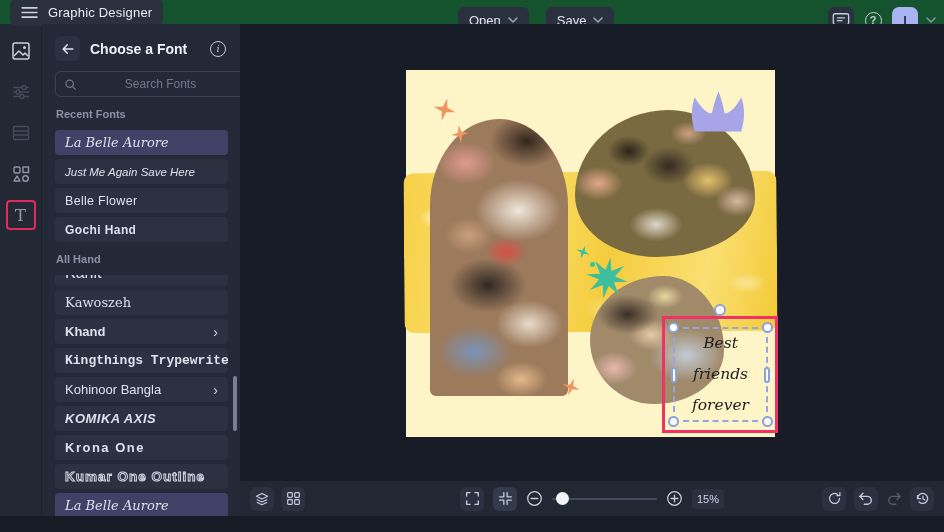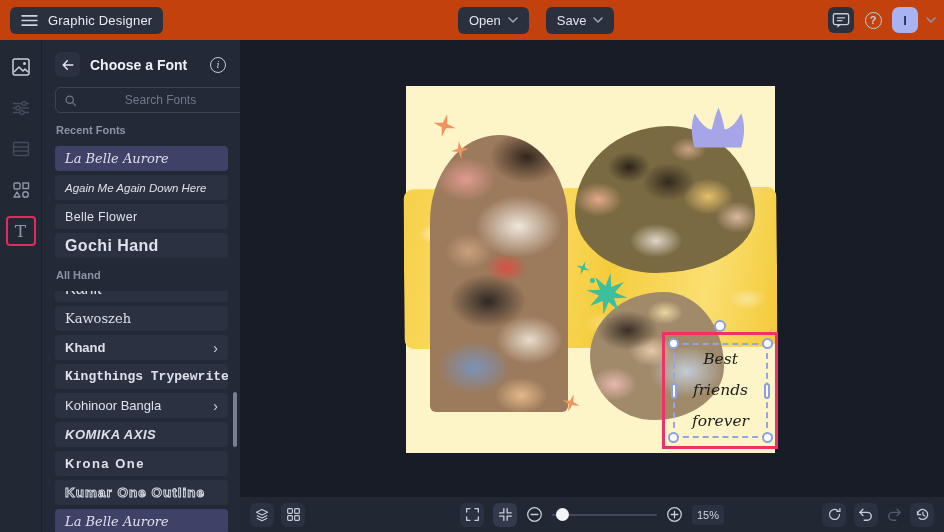--- a/index.html
+++ b/index.html
@@ -1,20 +1,20 @@
 <!DOCTYPE html>
 <html><head>
 <meta charset="utf-8">
 <style>
   * { margin:0; padding:0; box-sizing:border-box; }
   html,body { width:944px; height:532px; overflow:hidden; background:#171c26;
     font-family:"Liberation Sans", sans-serif; }
 
   
-  .topbar { position:relative; height:40px; background:#c2410c; display:flex; align-items:center; }
+  .topbar { position:relative; height:24px; background:#14532d; display:flex; align-items:center; }
   .app-chip { display:flex; align-items:center; gap:10px; background:#2a303e; border-radius:6px;
     padding:6px 11px; margin-left:10px; color:#e7ebf3; cursor:pointer; }
   .app-chip svg { color:#ccd3df; }
   .app-title { font-size:13px; letter-spacing:.2px; }
   .tb-center { position:absolute; left:458px; top:0; height:40px; display:flex; align-items:center; gap:17px; }
   .tb-btn { display:flex; align-items:center; gap:7px; background:#2a303e; border:none; border-radius:6px;
     padding:6px 11px; color:#dfe4ee; font-size:13px; font-family:inherit; cursor:pointer; }
   .tb-btn svg { color:#9aa3b4; }
   .tb-right { position:absolute; right:8px; top:0; height:40px; display:flex; align-items:center; gap:6px; }
   .icon-btn { width:26px; height:26px; display:flex; align-items:center; justify-content:center;
@@ -58,21 +58,21 @@
   .font-list { padding:4px 12px 0 13px; }
   .font-row { position:relative; display:flex; align-items:center; height:25px; background:#2b3140;
     border-radius:4px; margin-bottom:4px; padding:0 10px; color:#dce1ec; cursor:pointer; overflow:hidden; }
   .font-row.selected { background:#3f4166; }
   .font-row .chev-r { margin-left:auto; color:#cfd5e1; font-size:14px; line-height:1; }
   .font-row.clipped { height:11px; border-radius:0 0 4px 4px; }
   .font-row.clipped span { margin-top:-16px; }
   .f-labelle   { font-family:"DejaVu Serif",serif; font-style:italic; font-size:13px; }
   .f-justme    { font-style:italic; font-size:11.5px; }
   .f-indie     { font-size:12.5px; letter-spacing:.3px; }
-  .f-gochi     { font-weight:700; font-size:16px; letter-spacing:.4px; }
+  .f-gochi     { font-weight:700; font-size:12px; letter-spacing:.4px; }
   .f-kawoszeh  { font-family:"DejaVu Serif",serif; font-size:13px; }
   .f-khand     { font-weight:600; font-size:13px; }
   .f-kingthings{ font-family:"Liberation Mono",monospace; font-weight:700; font-size:13px; white-space:nowrap; }
   .f-kohinoor  { font-size:13px; }
   .f-komika    { font-weight:800; font-style:italic; font-size:13px; letter-spacing:.5px; }
   .f-krona     { font-weight:700; font-size:13px; letter-spacing:1.5px; }
   .f-kumar     { font-weight:800; font-size:13.5px; letter-spacing:1px; color:transparent; -webkit-text-stroke:1px #d3d8e4; }
   .scroll-thumb { position:absolute; right:3px; top:352px; width:4px; height:55px;
     background:#778092; border-radius:2px; cursor:pointer; }
 
@@ -267,21 +267,21 @@
       </div>
 
     </div>
 
     <div class="fp-heading">Recent Fonts</div>
     <div class="font-list">
       <div class="font-row selected">
           <span class="f-labelle">La Belle Aurore</span>
         </div>
       <div class="font-row">
-          <span class="f-justme">Again Me Again Down Here</span>
+          <span class="f-justme">Just Me Again Save Here</span>
         </div>
       <div class="font-row">
           <span class="f-indie">Belle Flower</span>
         </div>
       <div class="font-row">
           <span class="f-gochi">Gochi Hand</span>
         </div>
     </div>
 
     <div class="fp-heading">All Hand</div>

